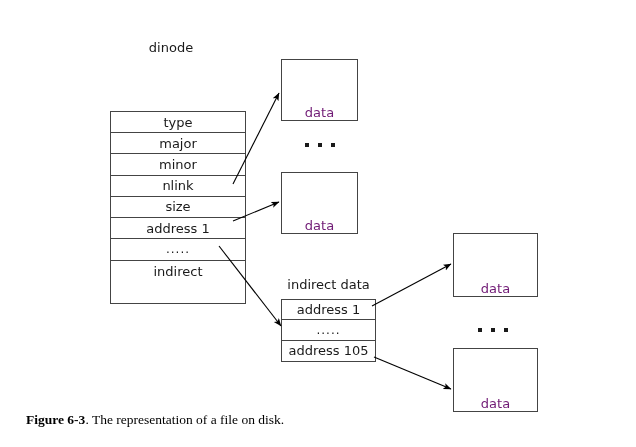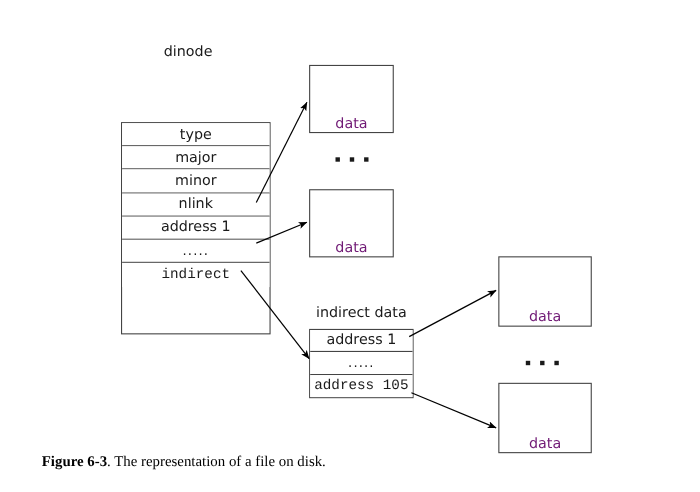--- a/index.html
+++ b/index.html
@@ -38,21 +38,21 @@
     box-sizing: border-box;
     border-bottom: 1px solid #444444;
     font-size: 13px;
     color: #1a1a1a;
     display: flex;
     align-items: center;
     justify-content: center;
     white-space: nowrap;
     background: #ffffff;
   }
-  .blk-row:last-child { border-bottom: none; font-family: Liberation Mono, monospace; }
+  .blk-row:last-child { border-bottom: none; }
   .blk-row.dots {
     font-size: 12px;
     letter-spacing: 1px;
     color: #1a1a1a;
   }
 
   
   .data-box {
     position: absolute;
     box-sizing: border-box;
@@ -104,20 +104,21 @@
 
 <div id="page">
 
   <div class="struct-label abs" style="left:110px; top:40px; width:122px;">dinode</div>
 
   <div class="blk" id="dinode-block" style="left:110px; top:63px; width:136px; height:193px;margin-top:48px;">
       <div class="blk-row" style="height: 11.1111%;">type</div>
       <div class="blk-row" style="height: 11.1111%;">major</div>
       <div class="blk-row" style="height: 11.1111%;">minor</div>
       <div class="blk-row" style="height: 11.1111%;">nlink</div>
+      <div class="blk-row" style="height: 11.1111%;">size</div>
       <div class="blk-row" style="height: 11.1111%;">address 1</div>
       <div class="blk-row dots" style="height: 11.1111%;">.....</div>
       <div class="blk-row" style="height: 11.1111%;">indirect</div>
     </div>
 
   <div class="struct-label abs" style="left:281px; top:277px; width:95px;">indirect data</div>
 
   <div class="blk" id="indirect-block" style="left:281px; top:299px; width:95px; height:63px;">
       <div class="blk-row" style="height: 33.3333%;">address 1</div>
       <div class="blk-row dots" style="height: 33.3333%;">.....</div>
@@ -163,17 +164,17 @@
 
     <line x1="233" y1="221" x2="279" y2="202" stroke="#000000" stroke-width="1.1" marker-end="url(#ah)"></line>
 
     <line x1="219" y1="246" x2="281" y2="326" stroke="#000000" stroke-width="1.1" marker-end="url(#ah)"></line>
 
     <line x1="372" y1="306" x2="451" y2="264" stroke="#000000" stroke-width="1.1" marker-end="url(#ah)"></line>
 
     <line x1="374" y1="357" x2="451" y2="389" stroke="#000000" stroke-width="1.1" marker-end="url(#ah)"></line>
   </svg>
 
-  <div class="caption" style="left:38px; top:412px;text-align:center;">
+  <div class="caption" style="left:26px; top:412px;text-align:center;">
     <b>Figure 6-3</b><span class="cap-text">. The representation of a file on disk.</span>
   </div>
 
 </div>
 
 </body></html>

